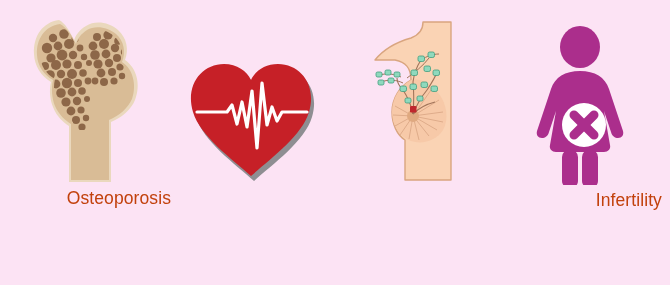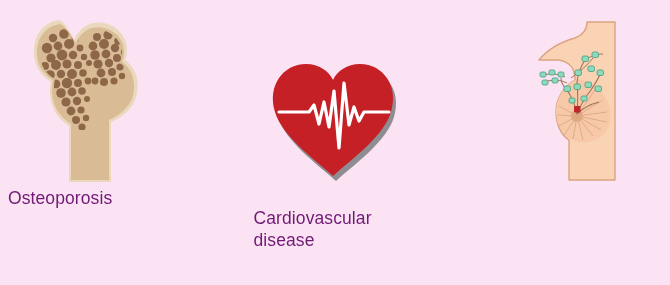--- a/index.html
+++ b/index.html
@@ -47,24 +47,24 @@
     display: flex;
     align-items: flex-end;
     justify-content: center;
   }
   .icon-box svg {
     display: block;
   }
   .label {
     margin-top: 2px;
     width: 163px;
-    text-align: left;
+    text-align: right;
     font-size: 17.5px;
     line-height: 22px;
-    color: #701a75;
+    color: #c2410c;
     font-family: "Liberation Sans", sans-serif;
     letter-spacing: 0.1px;
     white-space: pre-line;
   }
   
   .item-osteoporosis .icon-box { align-items: flex-end; }
   .item-cardiovascular .icon-box { padding-bottom: 20px; }
   .item-breast .icon-box { padding-bottom: 0px; }
   .item-infertility .icon-box { padding-bottom: 2px; }
 </style>
@@ -183,22 +183,20 @@
                    C57,14 67,21 71,30 C75,21 85,14 98,14
                    C121,14 137,36 129,62 C122,86 90,109 71,126 Z" fill="#8e8e92"></path>
 
           <path d="M68,121 C49,104 17,81 10,57 C2,31 18,9 41,9
                    C54,9 64,16 68,25 C72,16 82,9 95,9
                    C118,9 134,31 126,57 C119,81 87,104 68,121 Z" fill="#c62027"></path>
 
           <polyline points="14,57 44,57 49,50 54,69 59,47 64,72 69,36 74,93 79,28 84,70 89,52 94,66 99,57 124,57" fill="none" stroke="#ffffff" stroke-width="3.2" stroke-linejoin="round" stroke-linecap="round"></polyline>
         </svg>
       </div>
-      <div class="label">Cardiovascular
-disease</div>
     </div>
 
     <div class="item item-breast">
       <div class="icon-box">
         <svg width="100" height="165" viewBox="0 0 100 165">
 
           <path d="M56,2 L84,2 L84,160 L38,160 L38,120
                    C30,115 25,104 25,92 C25,78 33,66 44,60
                    C44,48 39,42 28,40 L8,40
                    C16,30 30,22 44,18 C52,15 56,10 56,2 Z" fill="#fad3b4" stroke="#d9a57f" stroke-width="1.4" stroke-linejoin="round"></path>
@@ -257,15 +255,45 @@
             <rect x="64" y="66" width="6.5" height="5.5" rx="1.7"></rect>
             <rect x="38" y="78" width="6" height="5" rx="1.6"></rect>
             <rect x="50" y="76" width="6" height="5" rx="1.6"></rect>
           </g>
 
           <rect x="43" y="86" width="6.5" height="6.5" rx="1.2" fill="#c0272d"></rect>
         </svg>
       </div>
     </div>
 
+    <div class="item item-infertility">
+      <div class="icon-box">
+        <svg width="110" height="160" viewBox="0 0 110 160">
+          <g fill="#ab2e8c">
+
+            <ellipse cx="55" cy="22" rx="20" ry="21"></ellipse>
+
+            <path d="M55,46 C40,46 30,52 26,64
+                     L12,106 C11,110 13,113 17,113
+                     C20,113 23,111 24,107 L31,86
+                     L25,120 C24,124 27,127 31,127
+                     L79,127 C83,127 86,124 85,120 L79,86
+                     L86,107 C87,111 90,113 93,113
+                     C97,113 99,110 98,106 L84,64
+                     C80,52 70,46 55,46 Z"></path>
+
+            <rect x="37" y="125" width="16" height="38" rx="7"></rect>
+            <rect x="57" y="125" width="16" height="38" rx="7"></rect>
+          </g>
+
+          <circle cx="59" cy="100" r="22" fill="#ffffff"></circle>
+
+          <g stroke="#ab2e8c" stroke-width="9" stroke-linecap="round">
+            <line x1="49" y1="90" x2="69" y2="110"></line>
+            <line x1="69" y1="90" x2="49" y2="110"></line>
+          </g>
+        </svg>
+      </div>
+      <div class="label">Infertility</div>
+    </div>
 
   </div>
 </div>
 
 </body></html>

